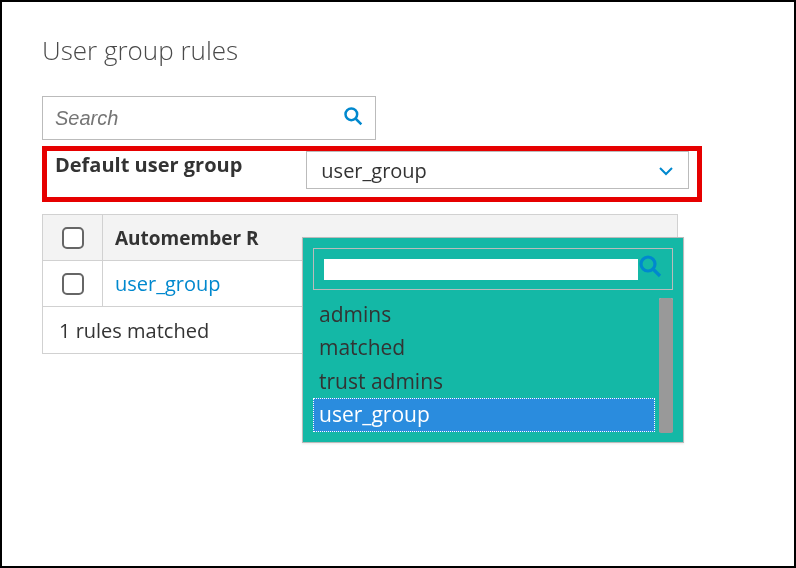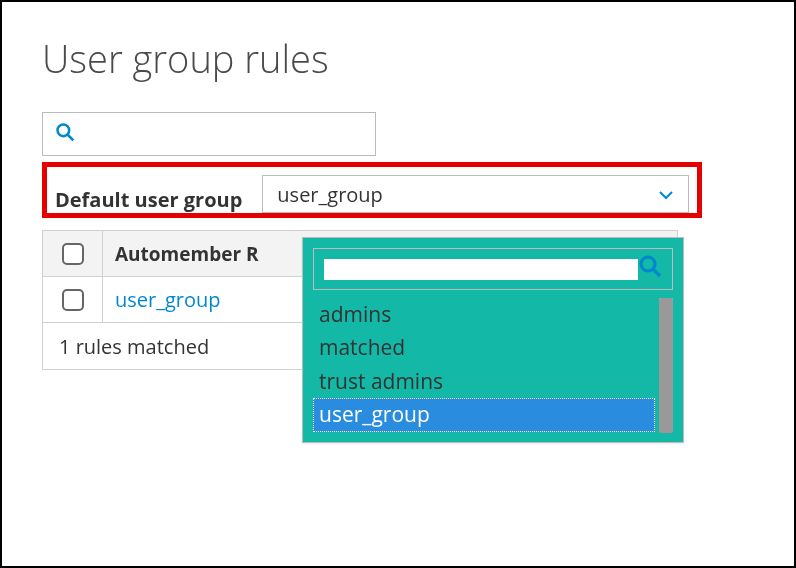--- a/index.html
+++ b/index.html
@@ -12,21 +12,21 @@
       position: relative;
     }
     .outer-frame {
       border: 2px solid #000;
       width: 796px;
       height: 568px;
       padding: 30px 40px;
       position: relative;
     }
     .page-title {
-      font-size: 38px;
+      font-size: 26px;
       font-weight: 300;
       color: #4a4a4a;
       margin-bottom: 28px;
     }
     .search-bar {
       display: flex;
       align-items: center;
       border: 1px solid #bbb;
       width: 334px;
       height: 44px;
@@ -43,26 +43,27 @@
       background: transparent;
     }
     .search-bar .icon-search {
       color: #0088ce;
       font-size: 20px;
       font-weight: bold;
     }
     .highlight-row {
       border: 5px solid #e60000;
       display: flex;
-      align-items: flex-end;
+      align-items: flex-start;
       width: 660px;
       height: 56px;
-      padding: 17px 8px 0 8px;
+      padding: 0 8px 0 8px;
       position: relative;
       margin-bottom: 0;
+      gap: 44px;
     }
     .default-label {
       font-size: 20px;
       font-weight: 700;
       color: #333;
       margin-right: 20px;
       flex-shrink: 0;
     }
     .dropdown-field {
       flex: 1;
@@ -220,20 +221,21 @@
     svg.search-svg-big { width: 24px; height: 24px; }
   </style>
 </head>
 <body>
 
 <div class="outer-frame">
 
   <h1 class="page-title">User group rules</h1>
 
   <div class="search-bar">
+    <input type="text" placeholder="Search" style="">
     <span class="icon-search">
       <svg class="search-svg" viewBox="0 0 24 24" fill="none" stroke="#0088ce" stroke-width="3">
         <circle cx="10" cy="10" r="7"></circle>
         <line x1="15" y1="15" x2="22" y2="22"></line>
       </svg>
     </span>
   </div>
 
   <div class="highlight-row">
     <span class="default-label">Default user group</span>

